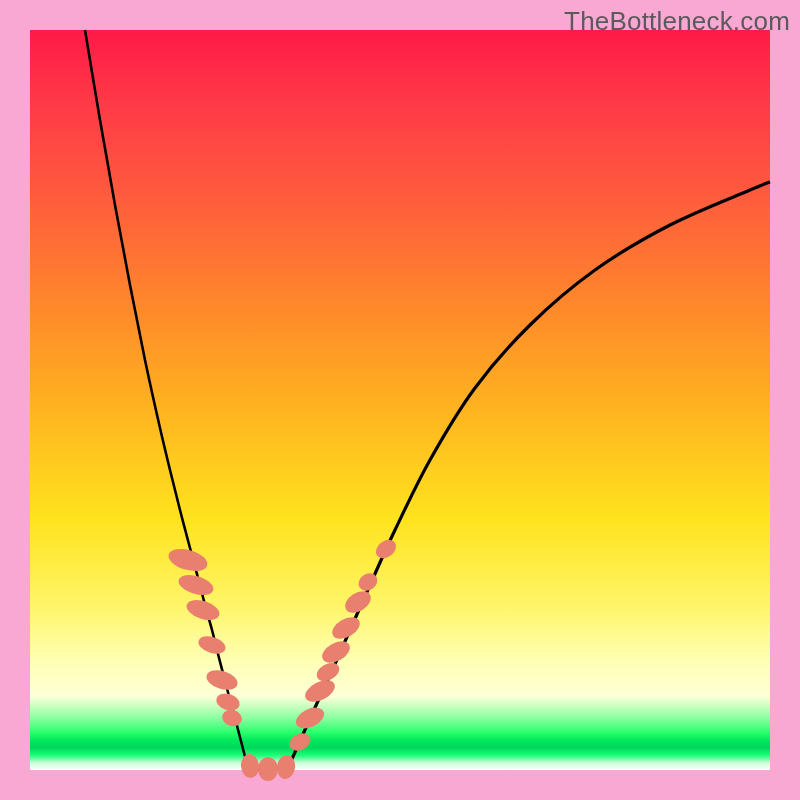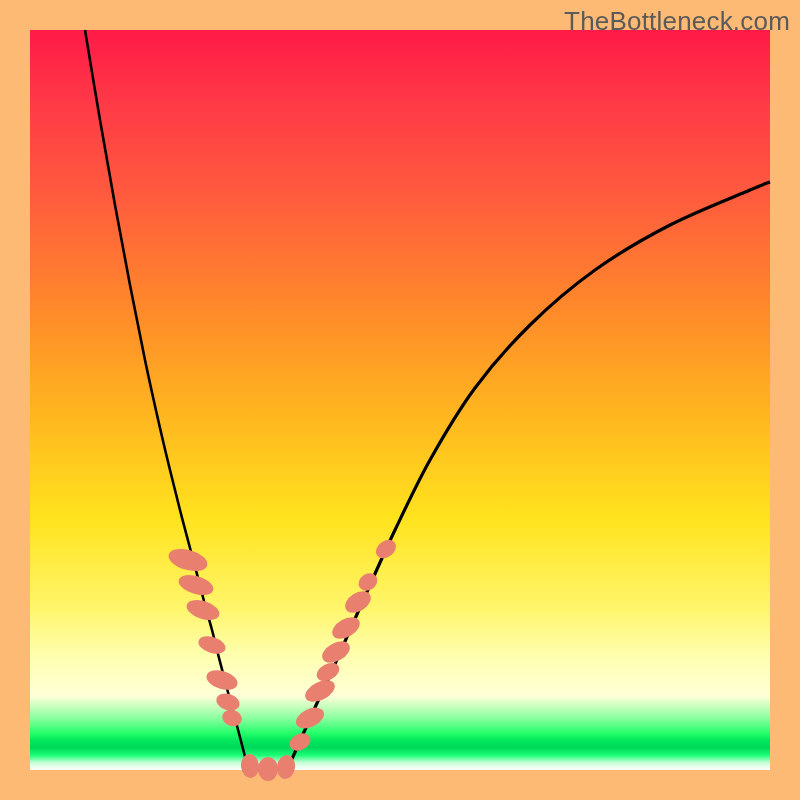--- a/index.html
+++ b/index.html
@@ -10,21 +10,21 @@
     overflow: hidden;
     background: #000;
     font-family: Arial, Helvetica, sans-serif;
   }
   .frame {
     position: absolute;
     left: 0;
     top: 0;
     width: 800px;
     height: 800px;
-    background: #fdba74;
+    background: #f9a8d4;
   }
   .plot-area {
     position: absolute;
     left: 30px;
     top: 30px;
     width: 740px;
     height: 740px;
     
     background:
       linear-gradient(to bottom,

